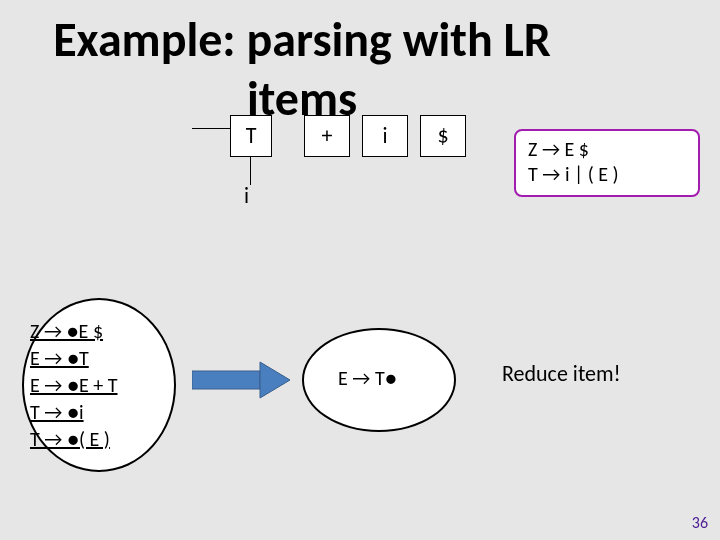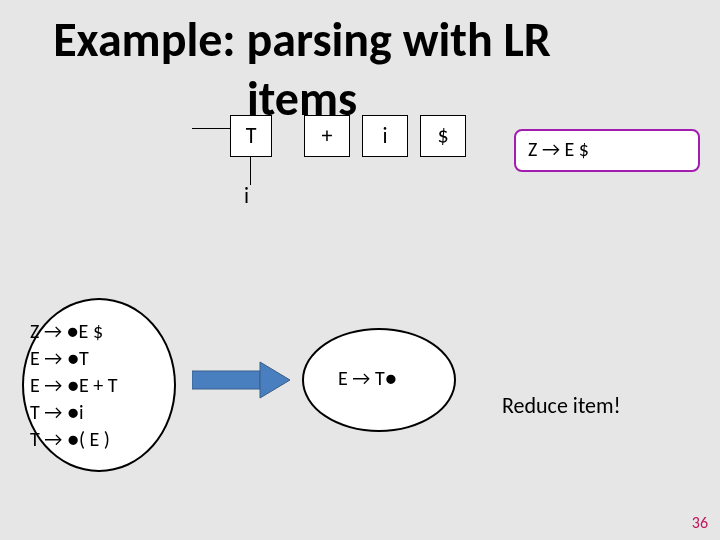--- a/index.html
+++ b/index.html
@@ -101,20 +101,21 @@
     border-radius: 50%;
     background: #fff;
   }
   .itemset0-text {
     position: absolute;
     left: 30px;
     top: 318px;
     font-size: 20px;
     line-height: 1.35;
     white-space: pre;
+    text-decoration: underline;
   }
   
   .itemset1 {
     position: absolute;
     left: 302px;
     top: 328px;
     width: 150px;
     height: 100px;
     border: 2px solid #000;
     border-radius: 50%;
@@ -132,48 +133,48 @@
     position: absolute;
     left: 192px;
     top: 360px;
   }
   
   .reduce {
     position: absolute;
     left: 502px;
     top: 360px;
     font-size: 22px;
-    margin-top: 32px;
   }
   
   .pagenum {
     position: absolute;
     right: 12px;
     bottom: 8px;
     font-size: 16px;
-    color: #be185d;
+    color: #4c1d95;
   }
 </style>
 </head>
 <body>
 <div class="slide">
 
   <div class="title">Example: parsing with LR items</div>
 
   <div class="tree-connector"></div>
   <div class="treebox">T</div>
   <div class="tree-stem"></div>
   <div class="tree-leaf">i</div>
 
   <div class="inbox in1">+</div>
   <div class="inbox in2">i</div>
   <div class="inbox in3">$</div>
 
   <div class="grammar">
     <div>Z → E $</div>
+    <div>T → i | ( E )</div>
   </div>
 
   <div class="itemset0"></div>
   <div class="itemset0-text">Z → ●E $
 E → ●T
 E → ●E + T
 T → ●i
 T → ●( E )</div>
 
   <svg class="arrow" width="100" height="40">

